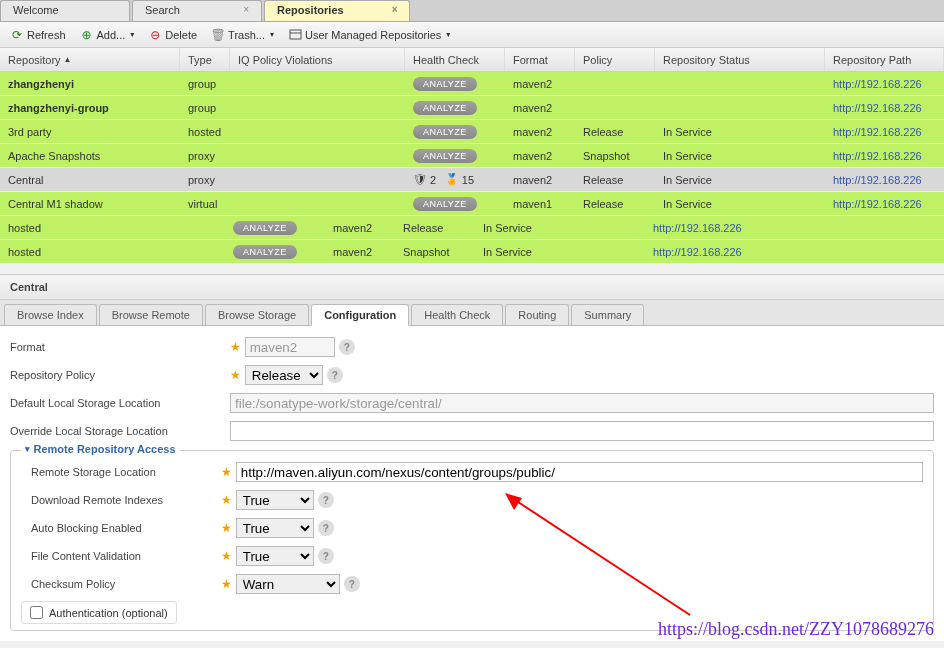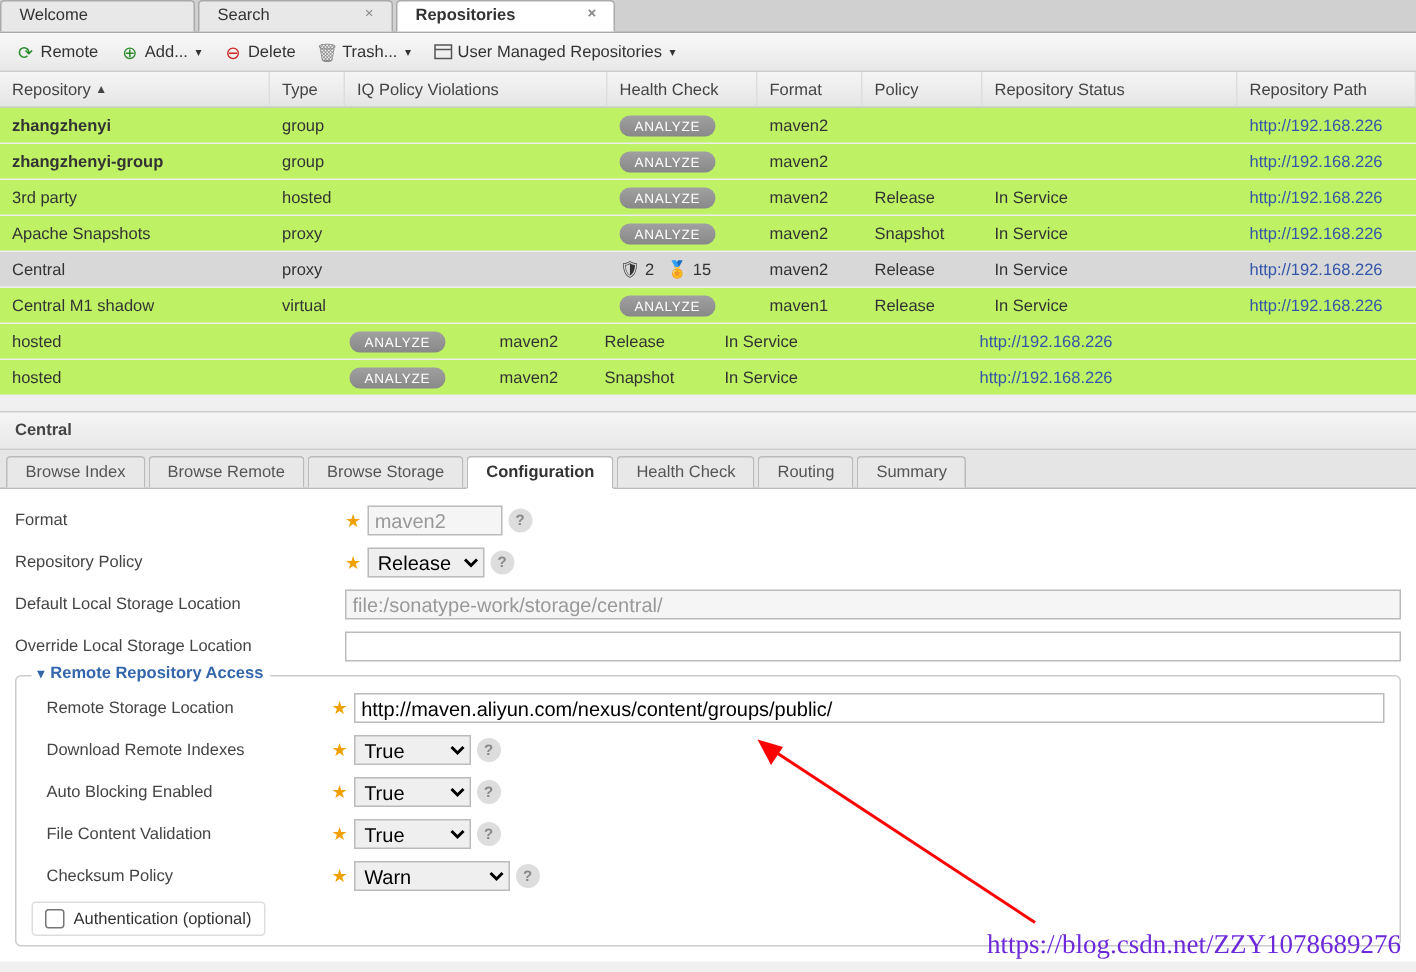--- a/index.html
+++ b/index.html
@@ -1,21 +1,21 @@
 <!DOCTYPE html>
 <html><head>
 <meta charset="utf-8">
 <style>
 * { margin: 0; padding: 0; box-sizing: border-box; }
 body { font-family: Tahoma, Arial, sans-serif; font-size: 11px; color: #333; background: #f0f0f0; width: 944px; height: 648px; overflow: hidden; position: relative; }
 
 
 .top-tabs { display: flex; background: #d0d0d0; border-bottom: 1px solid #aaa; height: 22px; }
 .top-tab { padding: 3px 12px; background: #e8e8e8; border: 1px solid #aaa; border-bottom: none; margin-right: 2px; display: flex; align-items: flex-start; gap: 4px; min-width: 130px; border-radius: 3px 3px 0 0; }
-.top-tab.active { background: #ffffff; font-weight: bold; gap: 48px; }
+.top-tab.active { background: #fef9c3; font-weight: bold; gap: 48px; }
 .top-tab .close { font-size: 10px; color: #888; cursor: pointer; margin-left: auto; }
 
 
 .toolbar { display: flex; align-items: center; gap: 6px; padding: 4px 6px; background: linear-gradient(#f8f8f8, #e8e8e8); border-bottom: 1px solid #ccc; height: 26px; }
 .toolbar-btn { display: flex; align-items: center; gap: 3px; padding: 2px 4px; cursor: pointer; }
 .toolbar-btn .icon { width: 14px; height: 14px; display: inline-flex; align-items: center; justify-content: center; font-size: 12px; }
 .icon-refresh { color: #2a8a2a; }
 .icon-add { color: #2a8a2a; }
 .icon-delete { color: #c22; }
 .icon-trash { color: #888; }
@@ -90,21 +90,21 @@
     </div>
     <div class="top-tab active">
       <span>Repositories</span>
       <span class="close">×</span>
     </div>
   </div>
 
 <div class="toolbar">
   <div class="toolbar-btn">
     <span class="icon icon-refresh">⟳</span>
-    <span>Remote</span>
+    <span>Refresh</span>
   </div>
   <div class="toolbar-btn">
     <span class="icon icon-add">⊕</span>
     <span>Add...</span>
     <span class="caret">▾</span>
   </div>
   <div class="toolbar-btn">
     <span class="icon icon-delete">⊖</span>
     <span>Delete</span>
   </div>

